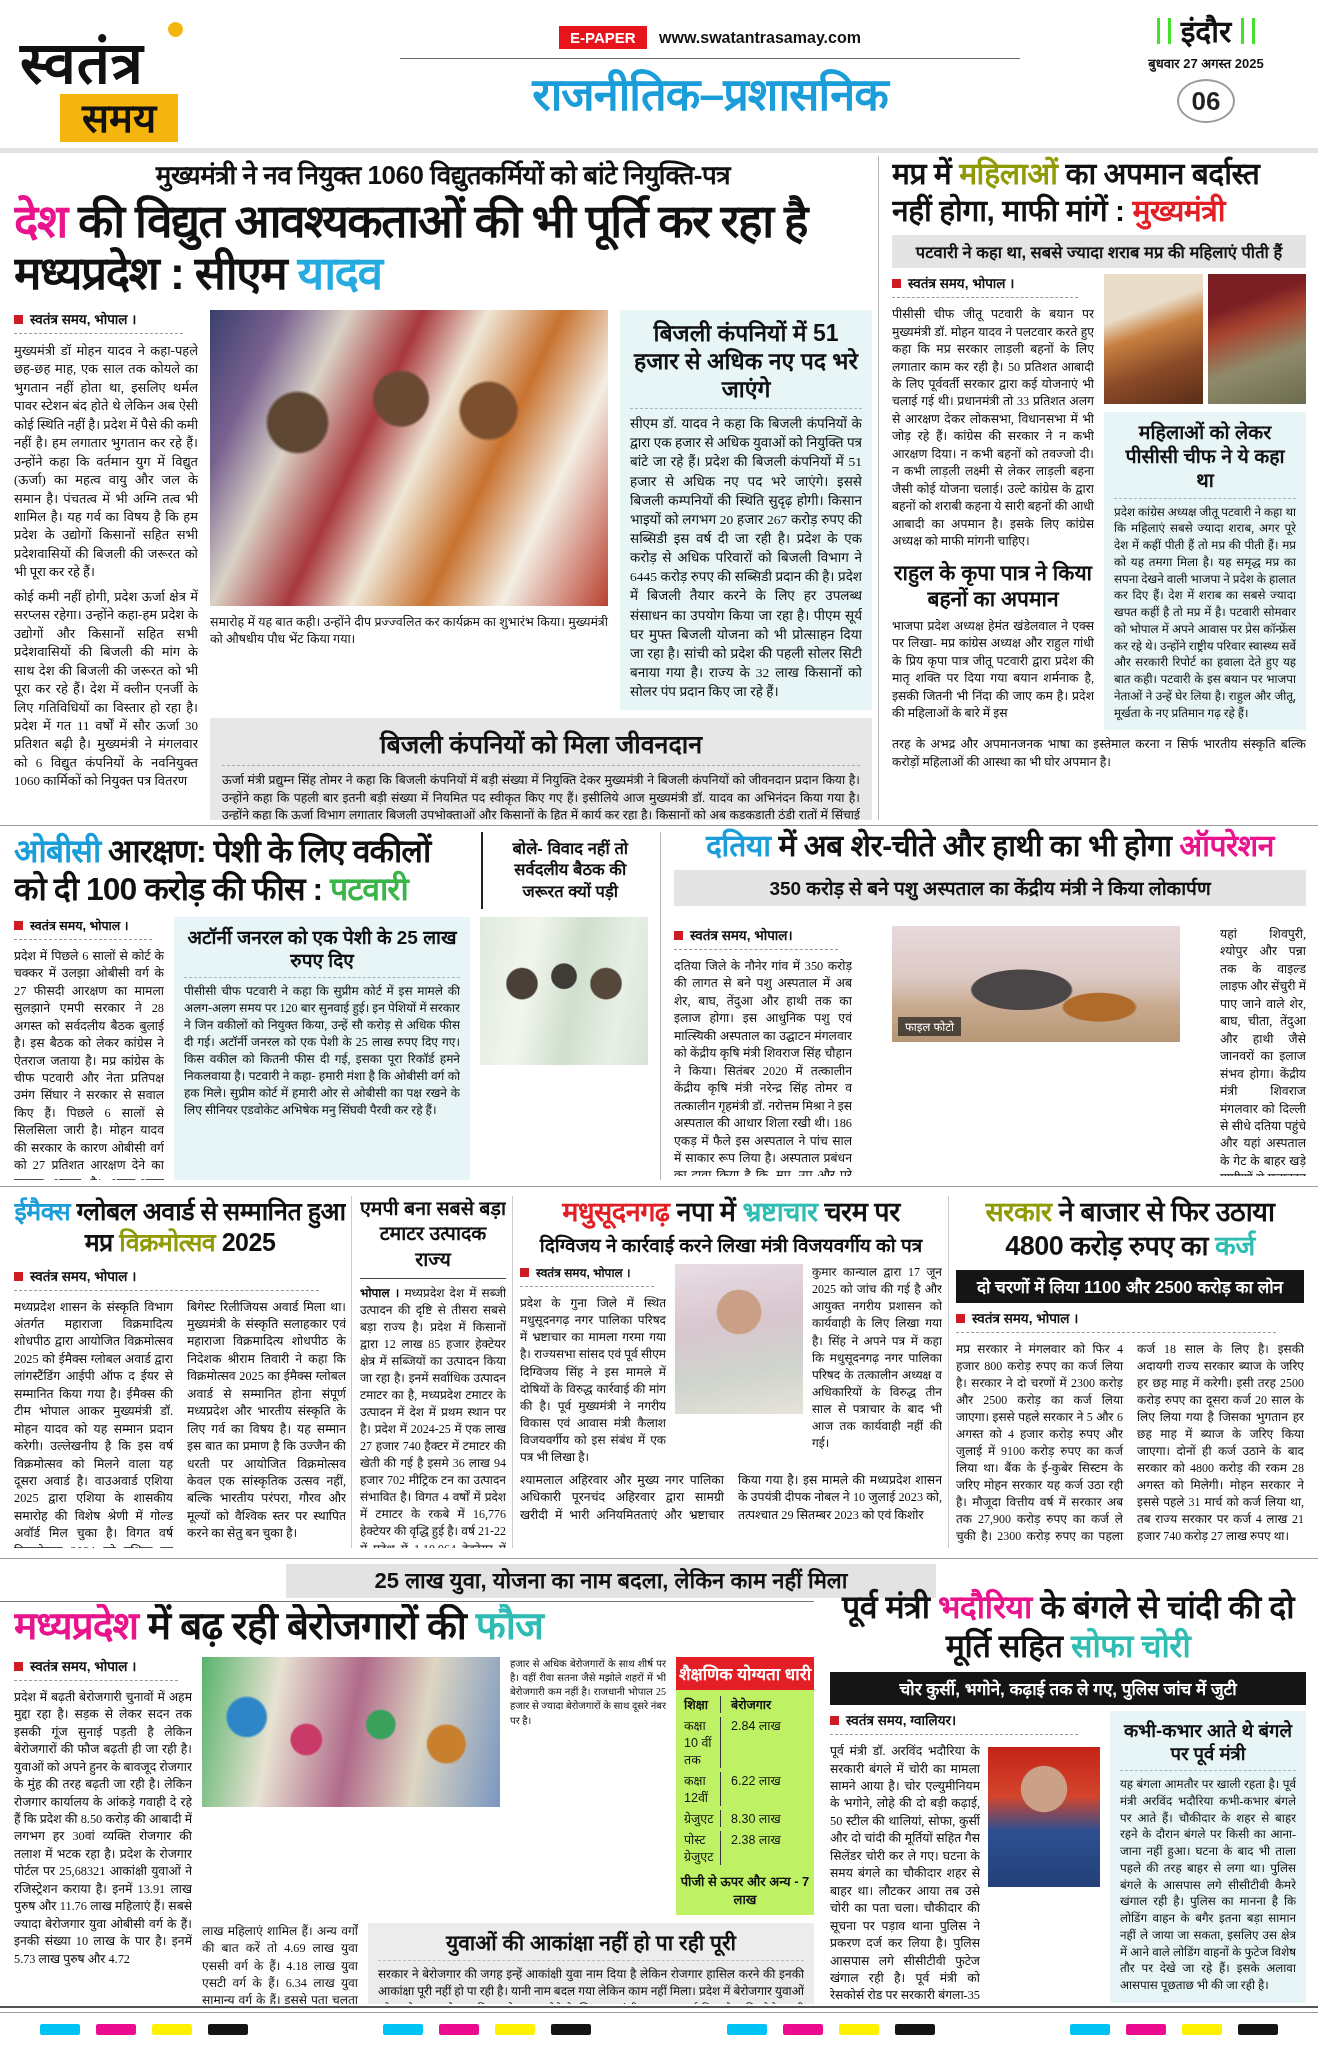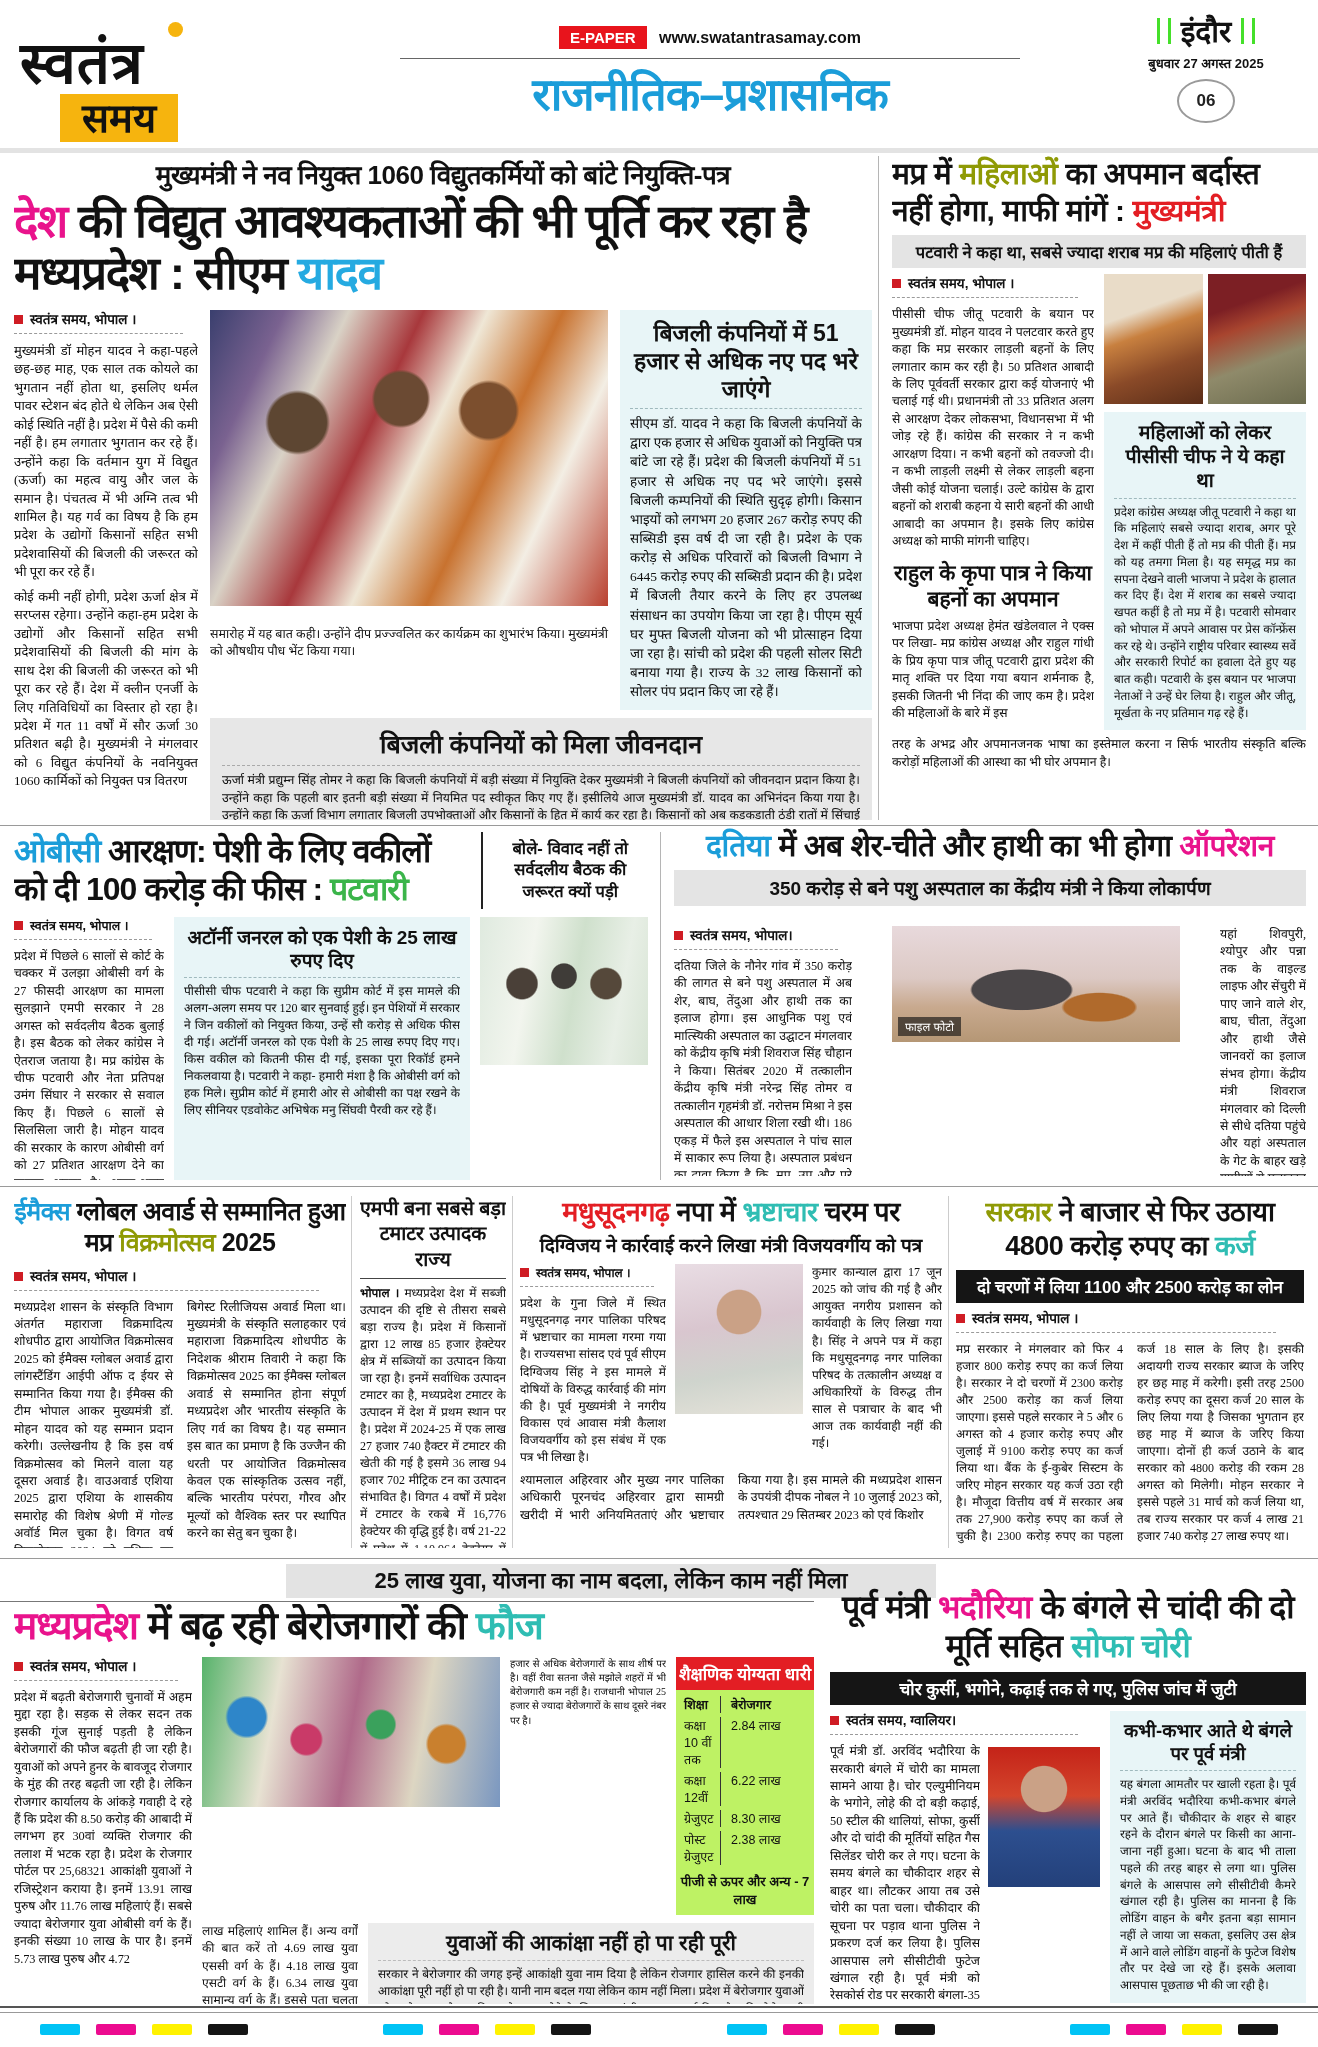--- a/index.html
+++ b/index.html
@@ -40,34 +40,34 @@
            padding:3px 11px;margin-right:8px;vertical-align:middle;}
   .url{font-weight:700;font-size:16px;vertical-align:middle;color:#111;text-decoration:none;}
   .secttl{position:absolute;left:330px;top:62px;width:760px;text-align:center;
           font-size:45px;font-weight:900;color:#1b9dd9;letter-spacing:-1px;}
   .edit{position:absolute;right:12px;top:10px;width:200px;text-align:center;}
   .city{font-size:30px;font-weight:900;display:inline-block;vertical-align:middle;}
   .pipe{display:inline-block;width:8px;height:26px;border-left:3px solid #45e02a;
         border-right:3px solid #45e02a;margin:0 10px;vertical-align:middle;}
   .edate{font-size:13px;font-weight:700;margin-top:3px;}
   .pgnum{width:54px;height:40px;border:2px solid #9a9a9a;border-radius:50%;margin:7px auto 0;
-         font-size:17px;font-weight:700;line-height:40px;color:#222;}
+         font-size:26px;font-weight:700;line-height:40px;color:#222;}
   .headband{position:absolute;top:148px;left:0;right:0;height:5px;background:#e3e3e3;}
   
   .lead{position:absolute;left:14px;top:156px;width:858px;height:664px;overflow:hidden;}
   .kicker{text-align:center;font-size:26px;font-weight:800;letter-spacing:-.5px;}
   .lead-hl{font-size:46px;font-weight:900;line-height:1.13;letter-spacing:-1.5px;margin-top:4px;}
   .lead-grid{display:grid;grid-template-columns:184px 398px 1fr;column-gap:12px;row-gap:8px;margin-top:10px;}
   .lead-c1{grid-row:1 / span 2;}
   .lead-photo{height:296px;background:
      radial-gradient(circle at 22% 38%, #5d4632 0 8%, transparent 9%),
      radial-gradient(circle at 48% 30%, #6b4a33 0 9%, transparent 10%),
      radial-gradient(circle at 70% 34%, #7c4f2e 0 8%, transparent 9%),
      linear-gradient(115deg,#3a3f6e 0%,#7a6290 14%,#d9d2c6 26%,#a8383c 40%,#efe7d6 52%,#c8722f 66%,#f3eee4 80%,#b9402f 100%);}
-  .lead-cap{font-size:12.5px;margin-top:19px;font-family:"Liberation Serif","DejaVu Serif",serif;text-align:justify;}
+  .lead-cap{font-size:12.5px;margin-top:7px;font-family:"Liberation Serif","DejaVu Serif",serif;text-align:justify;}
   .jobsbox .boxtitle{font-size:23px;}
   .revive{grid-column:2 / span 2;}
   .revive h3{font-size:25px;font-weight:900;text-align:center;border-bottom:1px dashed #aaa;padding-bottom:5px;margin-bottom:6px;}
   .women{position:absolute;left:892px;top:156px;width:414px;height:664px;overflow:hidden;}
   .women-hl{font-size:30px;font-weight:900;line-height:1.22;letter-spacing:-.5px;}
   .women-grid{display:grid;grid-template-columns:1fr 202px;column-gap:10px;margin-top:4px;}
   .ppair{display:flex;gap:5px;}
   .p1{width:99px;height:130px;background:linear-gradient(160deg,#e9dcc8 0 30%,#c8803f 45%,#8a4a28 70%,#5a2d18 100%);}
   .p2{width:99px;height:130px;background:linear-gradient(160deg,#7c1f24 0 25%,#a8452f 40%,#8f8a6a 65%,#6b6b4e 100%);}
   .qbox{margin-top:8px;}

